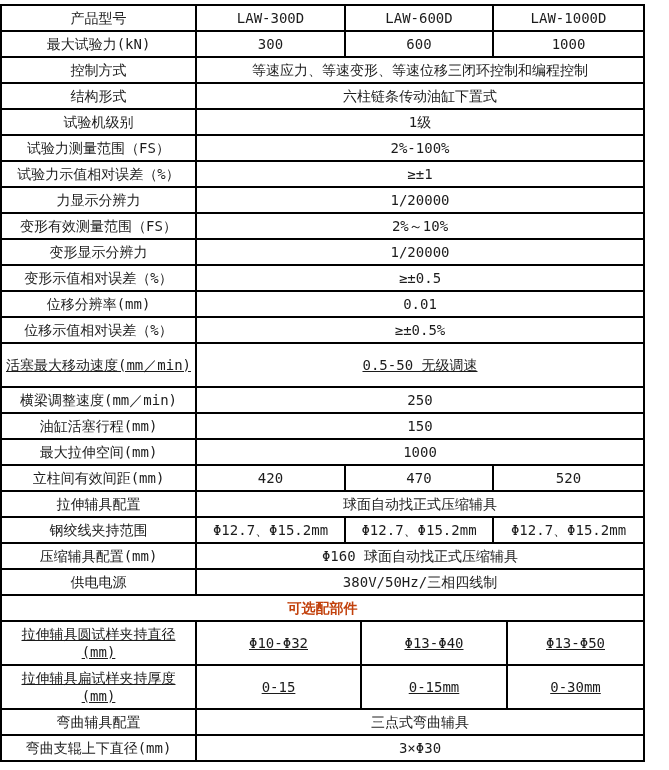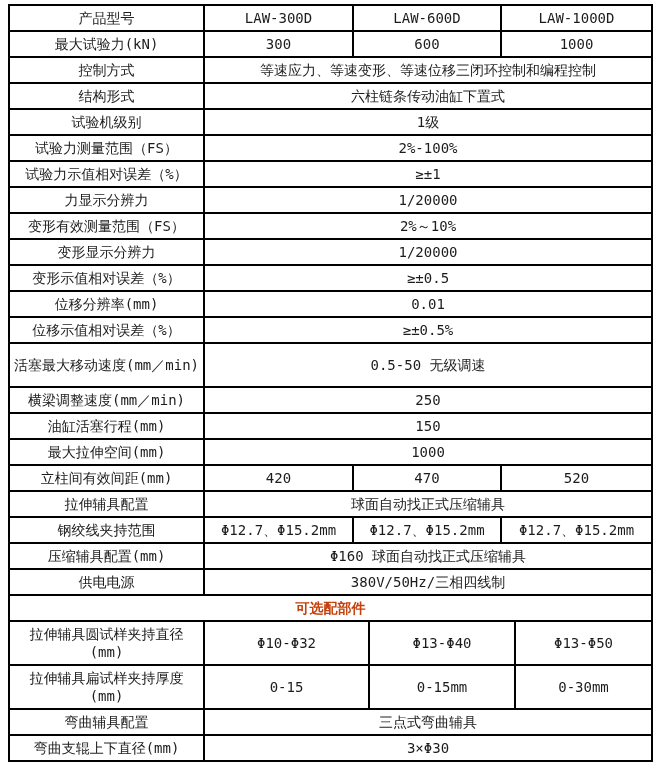--- a/index.html
+++ b/index.html
@@ -4,21 +4,21 @@
 <style>
   html, body {
     margin: 0;
     padding: 0;
     background: #ffffff;
     width: 669px;
     height: 770px;
     overflow: hidden;
   }
   .page {
-    padding: 4px 0 0 8px;
+    padding: 4px 0 0 0;
   }
   table.spec {
     border-collapse: collapse;
     table-layout: fixed;
     width: 643px;
     font-family: "DejaVu Sans Mono", "DejaVu Sans", sans-serif;
     font-size: 14px;
     color: #1c1c1c;
     background: #ffffff;
   }
@@ -26,20 +26,21 @@
     border: 2px solid #000000;
     text-align: center;
     vertical-align: middle;
     padding: 0 3px;
     height: 24px;
     line-height: 1.3;
     overflow: hidden;
   }
   table.spec tr.tall td {
     height: 42px;
+    text-decoration: underline;
   }
   table.spec td.section-head {
     font-weight: bold;
     color: #c2410c;
   }
   table.optional {
     margin-top: -2px; 
   }
 </style>
 </head>

